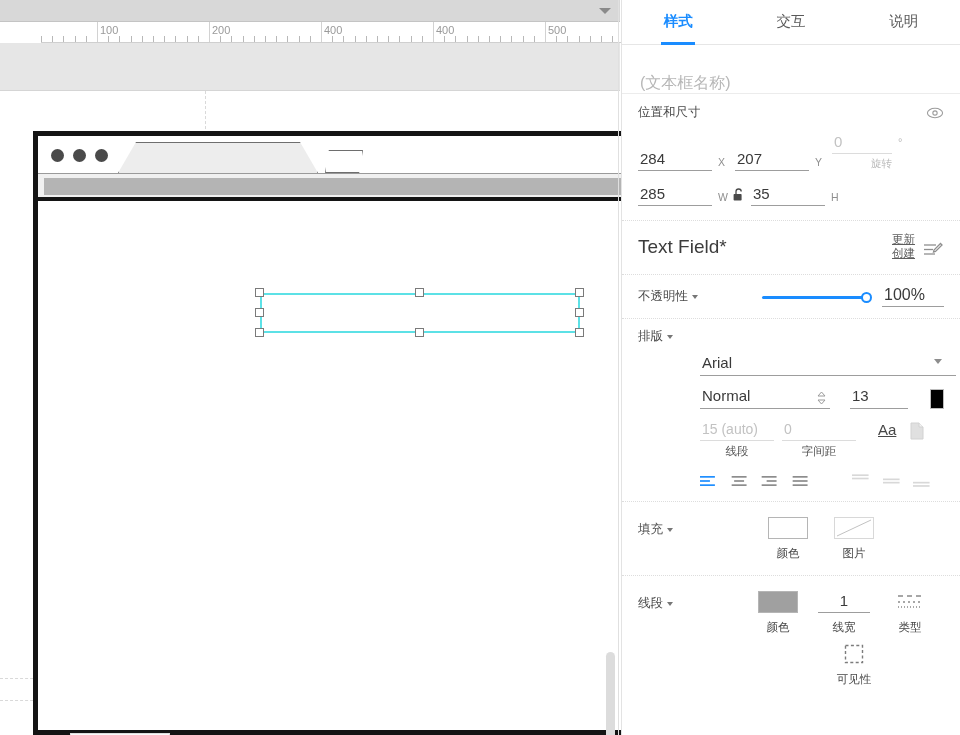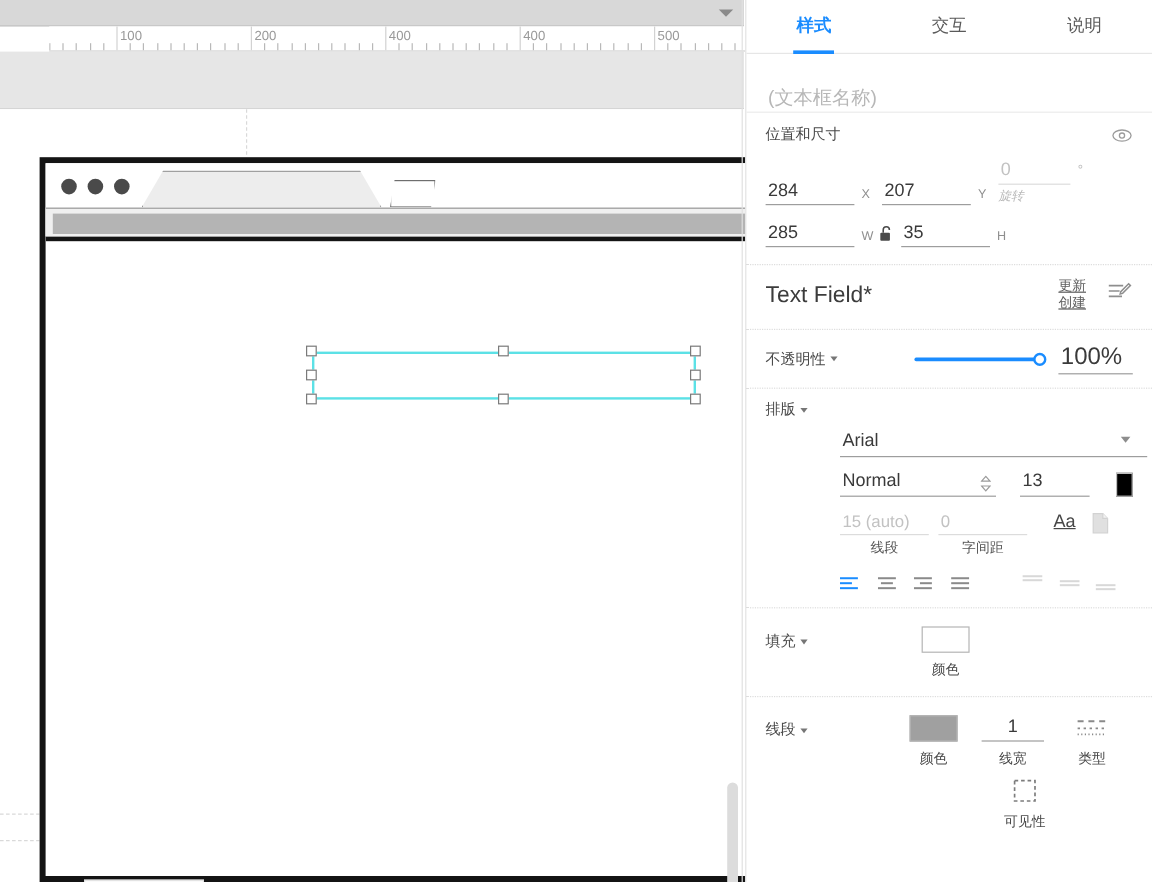--- a/index.html
+++ b/index.html
@@ -121,21 +121,21 @@
   }
 
   
   .panel {
     position:absolute; left:621px; top:0; width:339px; height:735px;
     background:#ffffff; border-left:1px solid #e3e3e3;
     font-size:13px; color:#3c3c3c;
   }
   .tabs {
     position:relative; height:45px; border-bottom:1px solid #e6e6e6;
-    display:flex; align-items:center;
+    display:flex; align-items:center;font-family:Liberation Mono, monospace;
   }
   .tab {
     flex:1; text-align:center; font-size:14.5px; color:#5a5a5a;
     line-height:44px; position:relative; cursor:pointer;
   }
   .tab.active { color:#1a8cff; font-weight:600; }
   .tab.active::after {
     content:""; position:absolute; left:50%; transform:translateX(-50%);
     bottom:-1px; width:34px; height:3px; background:#1a8cff;
   }
@@ -172,33 +172,33 @@
     position:relative; display:flex; align-items:flex-end;
   }
   .uinput {
     width:74px; border:none; border-bottom:1px solid #9d9d9d;
     outline:none; font-size:15px; color:#3a3a3a; padding:0 2px 3px 2px;
     font-family:"Liberation Sans", sans-serif; background:transparent;
   }
   .uinput.dim { color:#c2c2c2; border-bottom-color:#dcdcdc; }
   .ulabel { font-size:10.5px; color:#8f8f8f; margin:0 10px 3px 6px; }
   .sublabel {
-    font-size:10.5px; color:#b9b9b9; text-align:left; width:74px;
-    margin-top:3px; display:block;font-style:italic;
+    font-size:10.5px; color:#b9b9b9; text-align:right; width:74px;
+    margin-top:3px; display:block;
   }
   .deg { font-size:11px; color:#b9b9b9; margin:0 0 6px 6px; }
   .lock-ico { margin:0 6px 3px 2px; }
 
   
   .widget-row {
     display:flex; align-items:center; justify-content:space-between;
     padding:12px 16px 14px 16px; border-bottom:1px dotted #dddddd;
   }
   .widget-name { font-size:19px; color:#3c3c3c; }
-  .uc-links { display:flex; align-items:flex-start; gap:17px; }
+  .uc-links { display:flex; align-items:flex-end; gap:7px; }
   .uc-stack { display:flex; flex-direction:column; line-height:1.18; }
   .uc-link {
     font-size:11.5px; color:#5e5e5e; text-decoration:underline; cursor:pointer;
   }
 
   
   .opacity-row {
     display:flex; align-items:center; padding:11px 16px 11px 16px;
     border-bottom:1px dotted #dddddd;
   }
@@ -207,21 +207,21 @@
   .slider-track {
     position:absolute; left:4px; right:16px; top:7px; height:3px;
     background:#1a8cff; border-radius:2px;
   }
   .slider-knob {
     position:absolute; right:10px; top:3px; width:11px; height:11px;
     border-radius:50%; background:#ffffff; border:2px solid #1a8cff;
   }
   .opacity-val {
     width:62px; border:none; border-bottom:1px solid #9d9d9d;
-    outline:none; font-size:20px; color:#3a3a3a; padding:0 2px 2px 2px;
+    outline:none; font-size:16px; color:#3a3a3a; padding:0 2px 2px 2px;
     font-family:"Liberation Sans", sans-serif; background:transparent; text-align:left;
   }
 
   
   .typo { padding:9px 16px 12px 16px; border-bottom:1px dotted #dddddd; }
   .typo-head { font-size:12.5px; color:#4a4a4a; }
   .font-row { margin:9px 0 0 62px; position:relative; }
   .font-select {
     width:256px; border:none; border-bottom:1px solid #9d9d9d;
     font-size:15px; color:#3a3a3a; padding:0 2px 4px 2px;
@@ -574,20 +574,29 @@
       <div class="prop-label">
         <span>填充</span><i class="caret-sm"></i>
       </div>
       <div class="prop-items">
         <div class="pitem">
           <div class="ptop">
               <span class="sw-box"></span>
             </div>
           <span class="plbl">颜色</span>
         </div>
+        <div class="pitem">
+          <div class="ptop">
+            <svg width="40" height="22" viewBox="0 0 40 22">
+              <rect x="0.5" y="0.5" width="39" height="21" fill="#ffffff" stroke="#d8d8d8"></rect>
+              <line x1="3" y1="19" x2="37" y2="3" stroke="#c2c2c2" stroke-width="1"></line>
+            </svg>
+          </div>
+          <span class="plbl">图片</span>
+        </div>
       </div>
     </div>
 
     <div class="prop-sec" style="border-bottom:none; padding-bottom:2px">
       <div class="prop-label">
         <span>线段</span><i class="caret-sm"></i>
       </div>
       <div class="prop-items">
         <div class="pitem">
           <div class="ptop">

